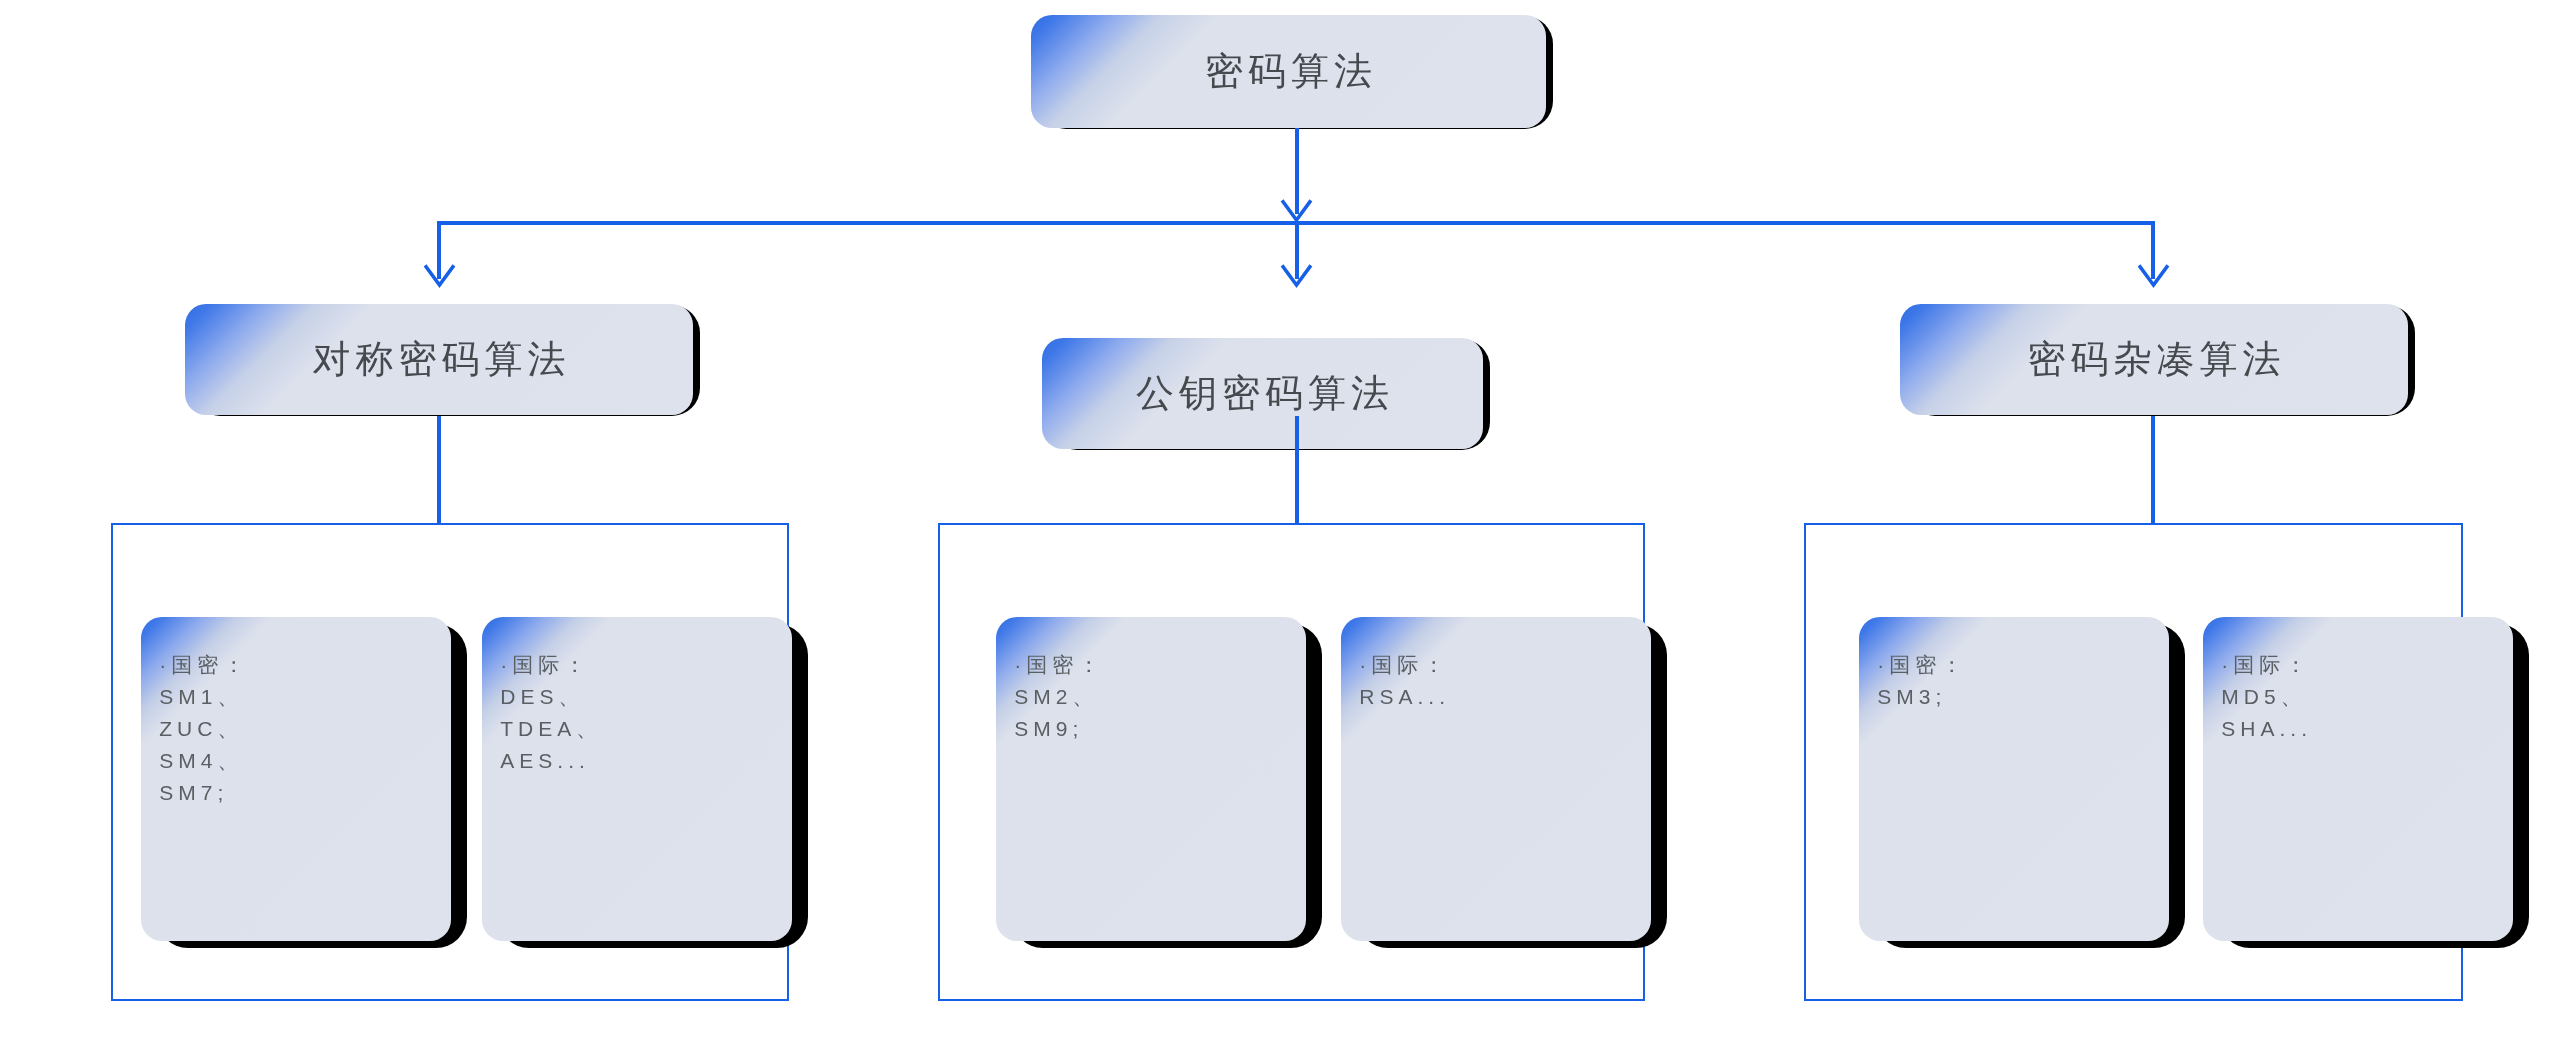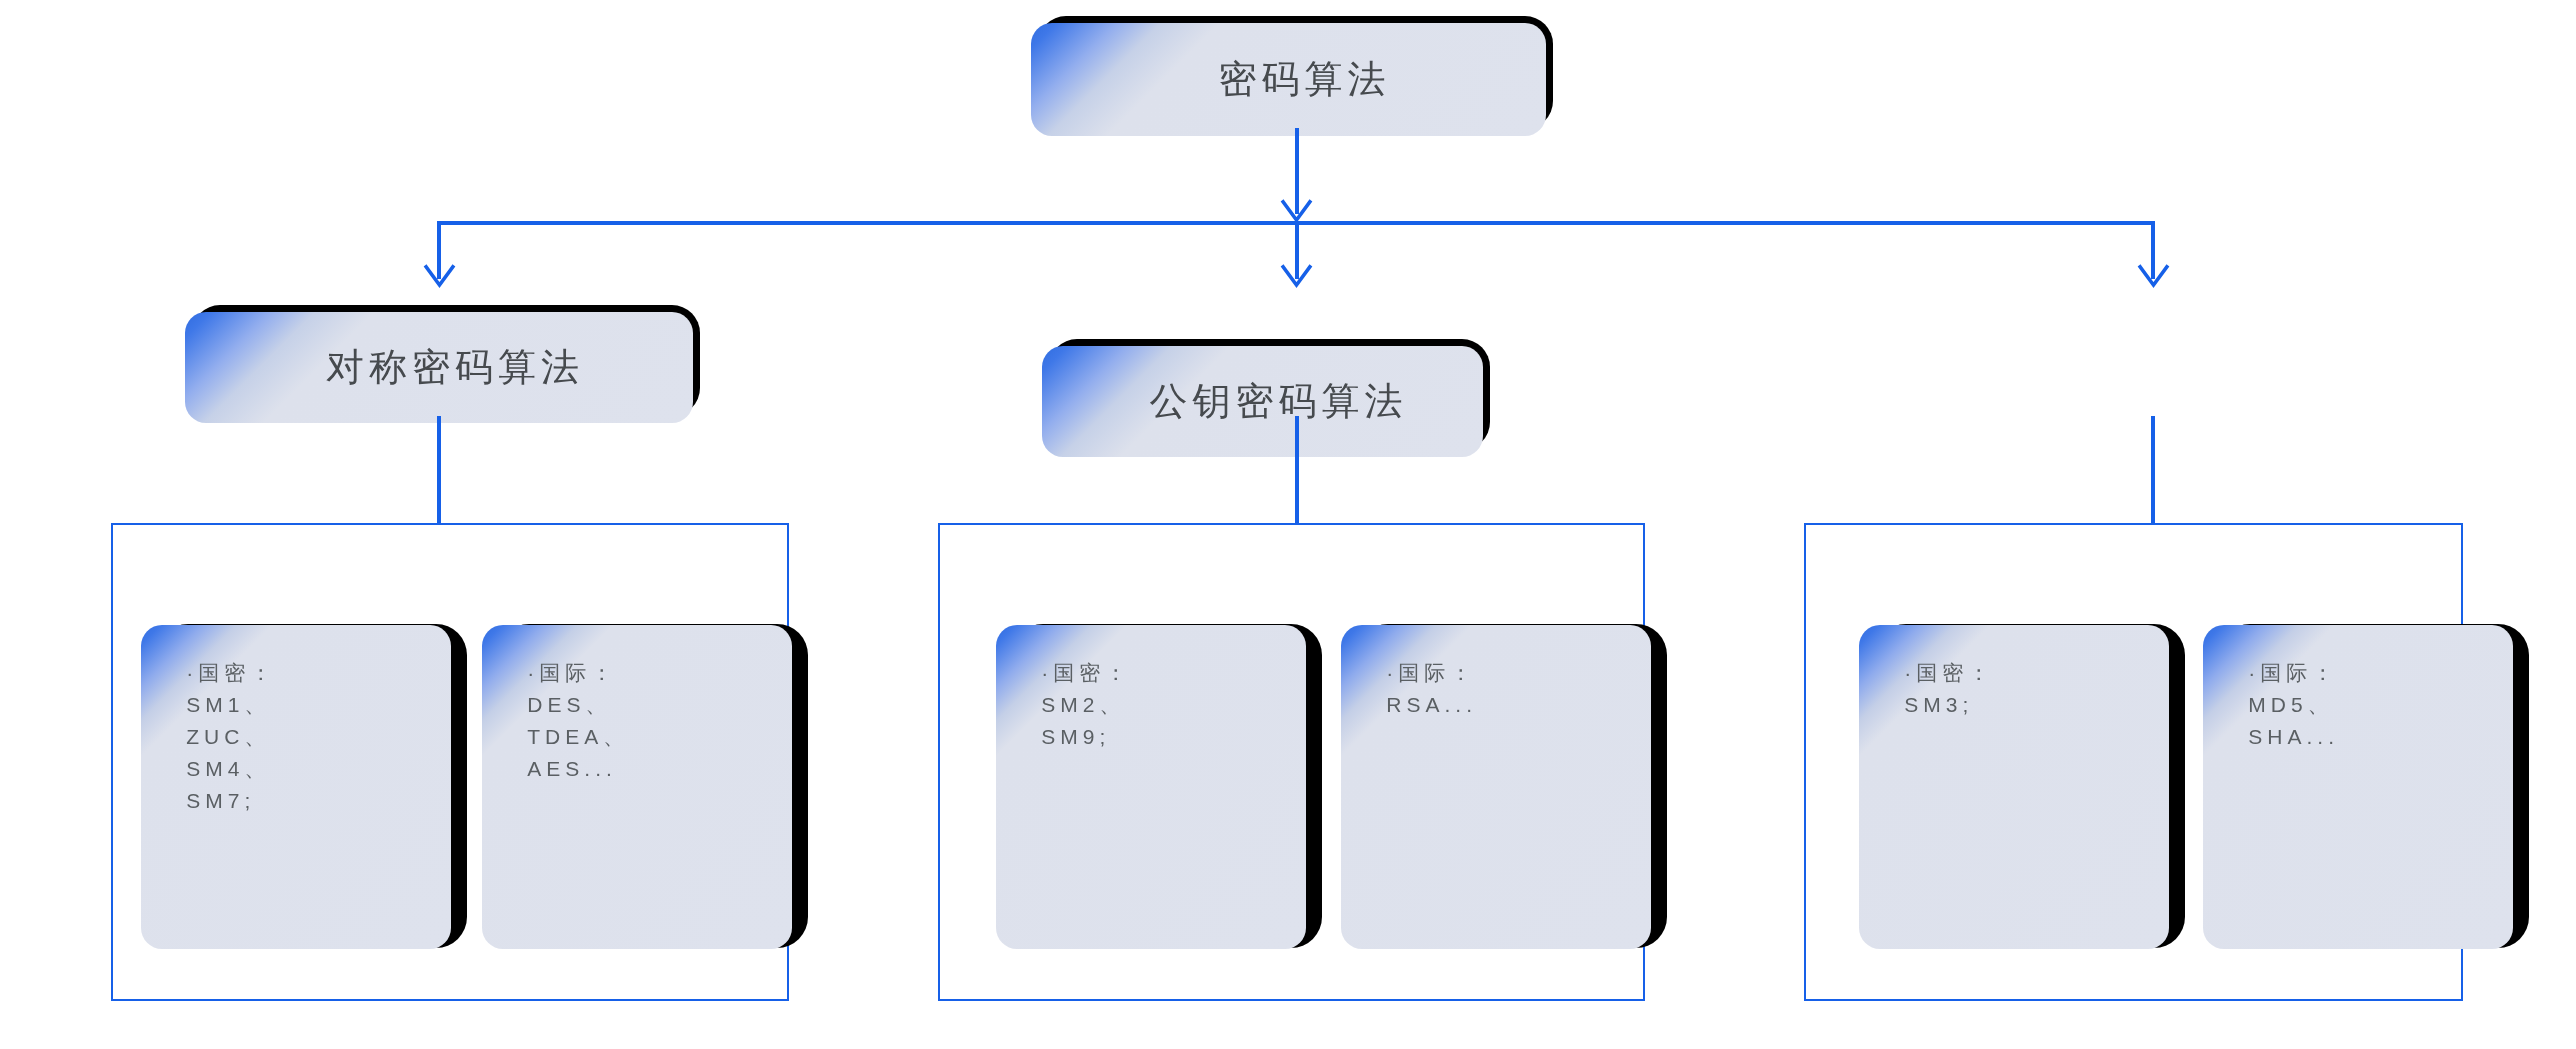--- a/index.html
+++ b/index.html
@@ -36,37 +36,36 @@
   .node{position:absolute;}
   .node .slab{
     position:absolute;
     left:7px;top:10px;
     width:100%;height:100%;
     background:#000000;
     border-radius:24px;
   }
   .node .face{
     position:absolute;
-    left:0;top:17px;
+    left:0;top:9px;
     width:100%;height:100%;
     border-radius:18.3px;
     background:
       linear-gradient(135deg,
         #2f6ce0 0px,
         #3f78e8 18.3px,
         #93aeee 61px,
         #c6d1e8 92px,
         #dde1ec 134px,
         #dee2ed 100%);
     display:flex;
     align-items:center;
     justify-content:center;
     box-sizing:border-box;
     overflow:hidden;
-    padding-left:27px;
   }
   .node .label{
     color:#464a4e;
     letter-spacing:5px;
     text-indent:5px;
     white-space:nowrap;
     font-weight:400;
   }
 
   
@@ -147,20 +146,26 @@
     </div>
   </div>
 
   <div class="node node-branch" style="left:1042px;top:295px;width:441px;height:111px;margin-top:34px;">
     <div class="slab"></div>
     <div class="face">
       <span class="label">公钥密码算法</span>
     </div>
   </div>
 
+  <div class="node node-branch" style="left:1900px;top:295px;width:508px;height:111px;">
+    <div class="slab"></div>
+    <div class="face">
+      <span class="label">密码杂凑算法</span>
+    </div>
+  </div>
 
   <div class="edge edge-v" style="left:437px;top:416px;width:3.5px;height:109px;"></div>
   <div class="edge edge-v" style="left:1295px;top:416px;width:3.5px;height:109px;"></div>
   <div class="edge edge-v" style="left:2151px;top:416px;width:3.5px;height:109px;"></div>
 
   <div class="group-box" style="left:111px;top:523px;width:678px;height:478px;"></div>
   <div class="group-box" style="left:938px;top:523px;width:707px;height:478px;"></div>
   <div class="group-box" style="left:1804px;top:523px;width:659px;height:478px;"></div>
 
   <div class="node node-leaf" style="left:141px;top:608px;width:310px;height:324px;">

